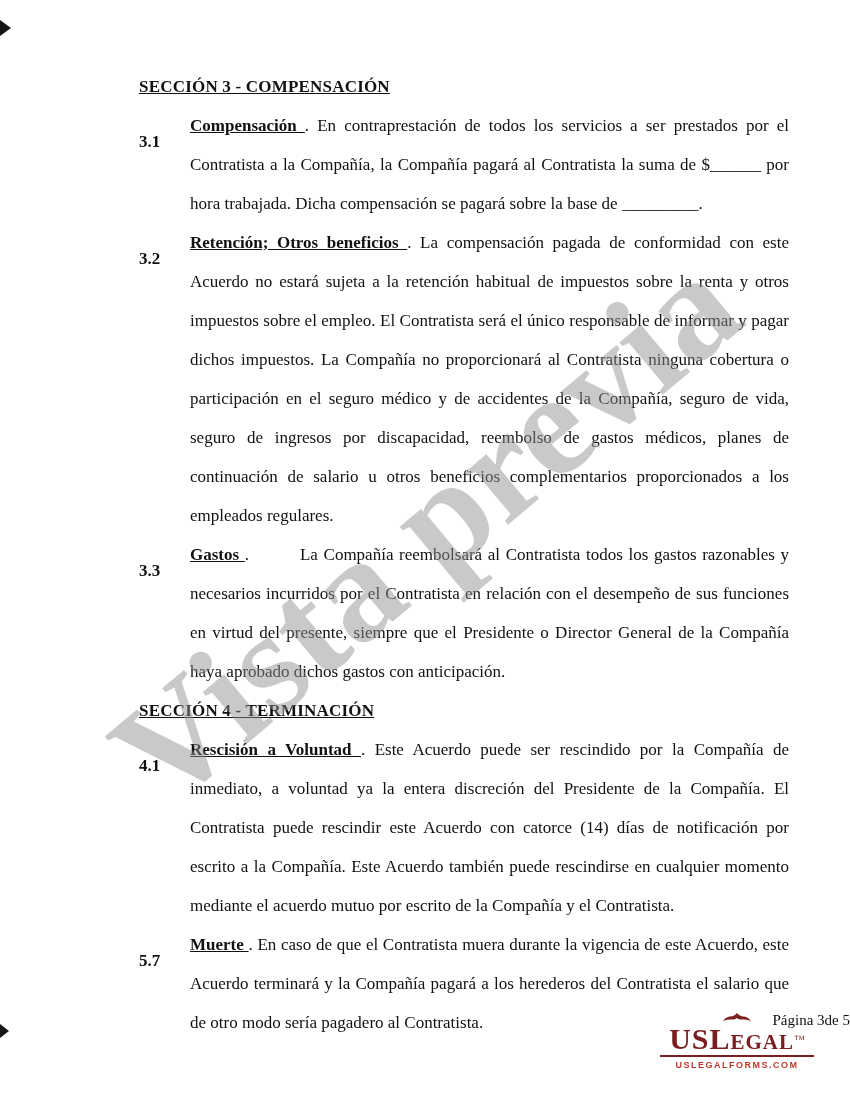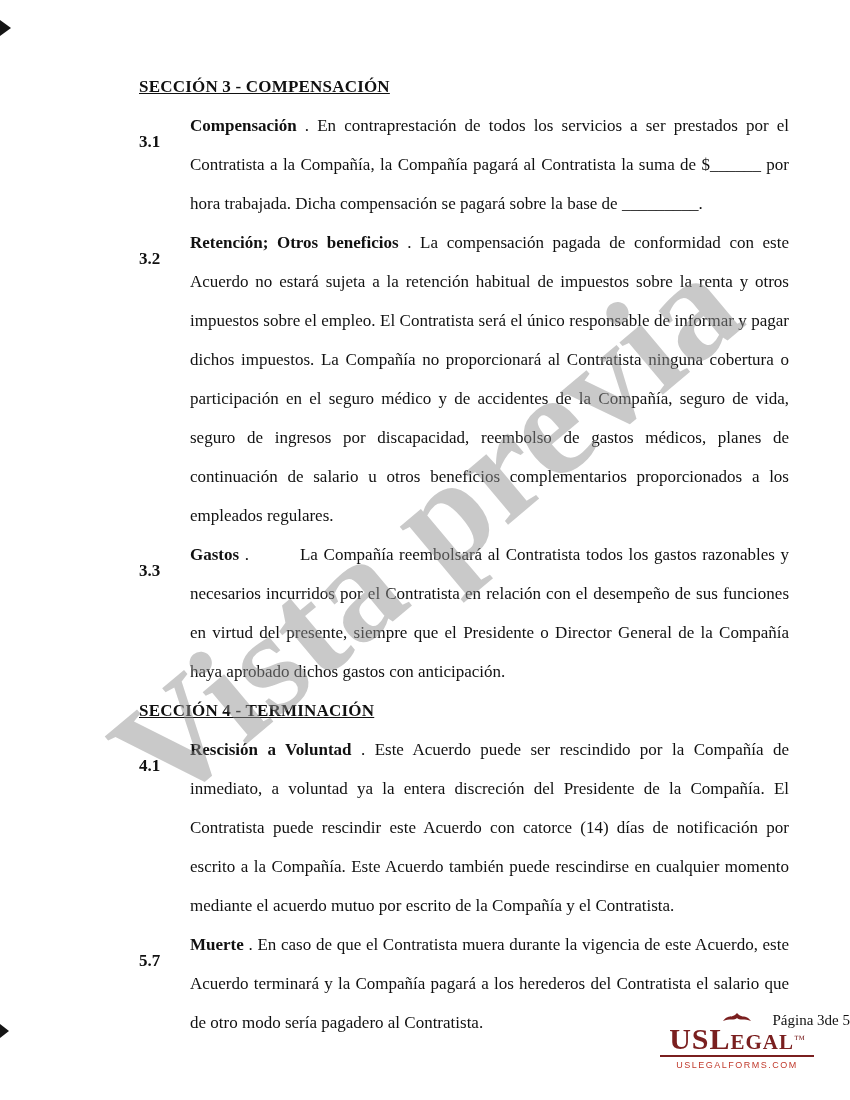--- a/index.html
+++ b/index.html
@@ -30,20 +30,21 @@
       padding-left: 51px;
       text-align: justify;
     }
     .clause-num {
       position: absolute;
       left: 0; top: 16px;
       font-weight: bold;
     }
     .clause-heading {
       font-weight: bold;
+      text-decoration: underline;
     }
     .watermark {
       position: absolute;
       left: -90px; top: 455px;
       width: 1030px;
       text-align: center;
       font-size: 148px;
       font-weight: bold;
       line-height: 1;
       color: #8f8f8f;
@@ -74,21 +75,21 @@
       font-weight: bold;
       font-size: 30px;
       line-height: 30px;
       letter-spacing: 1px;
       margin-top: 36px;
     }
     .logo-tm { font-size: 11px; vertical-align: super; }
     .logo-line { height: 2px; background: #7a1f1f; margin: 1px 8px 3px; }
     .logo-tagline {
       font-size: 9px;
-      font-weight: normal;
+      font-weight: bold;
       color: #c0392b;
       letter-spacing: 1.5px;
       font-family: "Liberation Sans", sans-serif;
     }
     .artifact { position: absolute; width: 0; height: 0; }
     .artifact.a1 {
       left: 0; top: 20px;
       border-top: 8px solid transparent;
       border-bottom: 8px solid transparent;
       border-left: 11px solid #151515;

